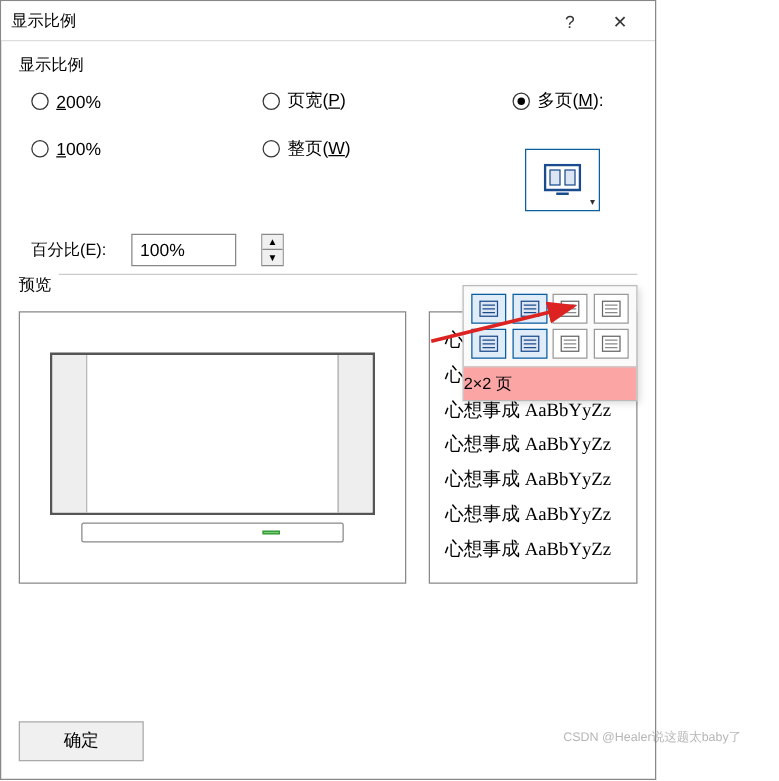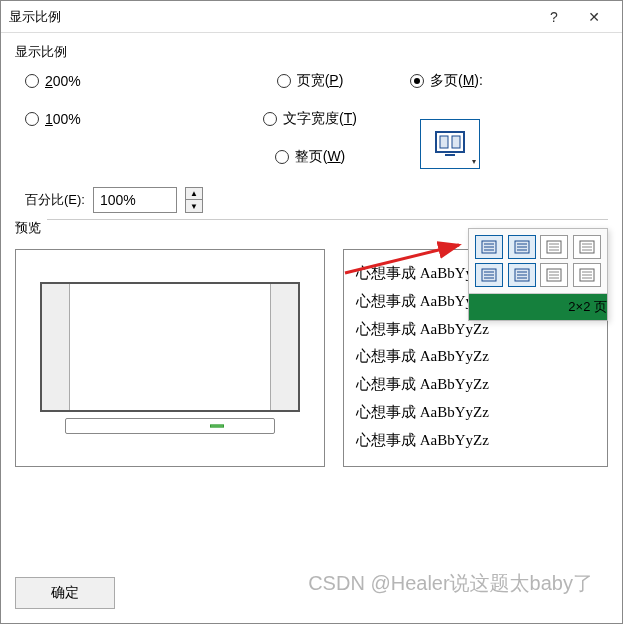--- a/index.html
+++ b/index.html
@@ -7,21 +7,21 @@
     margin: 0;
     font-family: "Microsoft YaHei", "SimSun", sans-serif;
     font-size: 13px;
     background: #fff;
     width: 623px;
     height: 625px;
     position: relative;
   }
   .window {
     border: 1px solid #888;
-    width: 623px;
+    width: 525px;
     height: 624px;
     background: #fff;
     display: flex;
     flex-direction: column;
   }
   .titlebar {
     height: 32px;
     display: flex;
     align-items: center;
     padding: 0 8px;
@@ -64,21 +64,21 @@
     height: 1px;
     background: #ccc;
     margin-left: 6px;
   }
   .radio-cols {
     display: flex;
     padding: 4px 10px 0 10px;
   }
   .col { display: flex; flex-direction: column; gap: 18px; }
   .col1 { width: 185px; }
-  .col2 { width: 200px; align-items: center; }
+  .col2 { width: 200px; }
   .col3 { flex: 1; justify-content: flex-end; }
   .radio {
     display: flex;
     align-items: center;
     gap: 6px;
     font-size: 14px;
     cursor: pointer;
     height: 20px;
   }
   .radio .circle {
@@ -93,21 +93,21 @@
   .radio .circle.checked::after {
     content: "";
     width: 6px; height: 6px;
     background: #000;
     border-radius: 50%;
   }
   .radio .u { text-decoration: underline; }
   .percent-row {
     display: flex;
     align-items: center;
-    gap: 8px;
+    gap: 20px;
     padding: 18px 0 0 10px;
   }
   .percent-input {
     width: 84px;
     height: 26px;
     border: 1px solid #888;
     padding: 0 6px;
     font-size: 14px;
     display: flex;
     align-items: center;
@@ -172,24 +172,24 @@
     justify-content: center;
     cursor: pointer;
   }
   .popup-cell.selected {
     border: 1px solid #0a5fa3;
     background: #e0ecf7;
   }
   .popup-cell svg { display: block; }
   .popup-status {
     border-top: 1px solid #ccc;
-    text-align: right;
+    text-align: left;
     padding: 4px 0;
     font-size: 13px;
-    background: #15803d;
+    background: #fca5a5;
   }
   .arrow-annotation {
     position: absolute;
     top: 194px;
     left: 342px;
     z-index: 11;
     pointer-events: none;
   }
   .preview-row {
     display: flex;
@@ -262,21 +262,21 @@
     align-items: center;
     justify-content: center;
     cursor: pointer;
     font-size: 14px;
   }
   .watermark {
     position: absolute;
     bottom: 28px;
     right: 30px;
     color: rgba(120,120,120,0.55);
-    font-size: 20px;
+    font-size: 10px;
     pointer-events: none;
     font-family: sans-serif;
     text-align: center;
   }
 </style>
 </head>
 <body>
 
 <div class="window">
   <div class="titlebar">
@@ -296,24 +296,20 @@
         </div>
         <div class="radio">
           <span class="circle"></span>
           <span><span class="u">1</span>00%</span>
         </div>
       </div>
       <div class="col col2">
         <div class="radio">
           <span class="circle"></span>
           <span>页宽(<span class="u">P</span>)</span>
-        </div>
-        <div class="radio">
-          <span class="circle"></span>
-          <span>文字宽度(<span class="u">T</span>)</span>
         </div>
         <div class="radio">
           <span class="circle"></span>
           <span>整页(<span class="u">W</span>)</span>
         </div>
       </div>
       <div class="col col3">
         <div class="radio">
           <span class="circle checked"></span>
           <span>多页(<span class="u">M</span>):</span>

